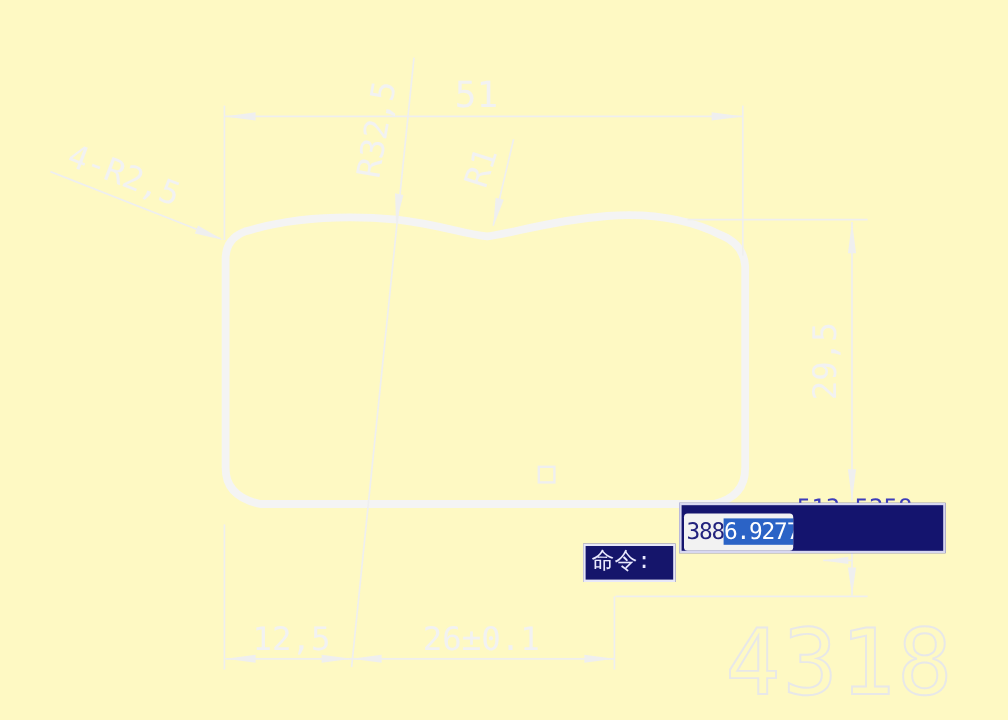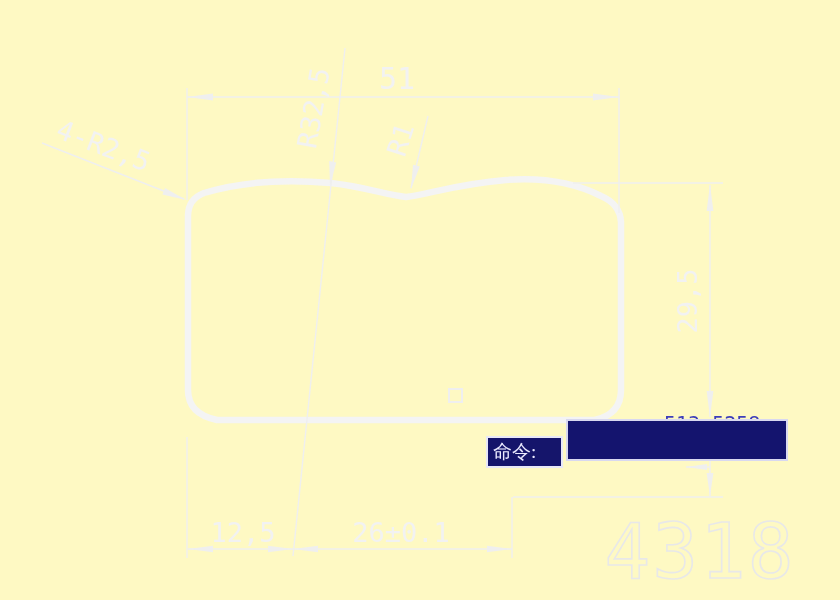--- a/index.html
+++ b/index.html
@@ -16,24 +16,24 @@
                  font-size:20px;letter-spacing:0px;}
   .dyn-box{position:absolute;left:566px;top:419px;width:222px;height:42px;z-index:2;
            background:#14146e;border:2px solid #d8d8f0;box-sizing:border-box;}
   .dyn-x-field{position:absolute;left:2px;top:7px;width:91px;height:31px;background:#f2f2f2;
                border-radius:3px;overflow:hidden;white-space:nowrap;
                font-size:19px;letter-spacing:-1px;line-height:31px;padding-left:2px;box-sizing:border-box;}
   .dyn-x-prefix{color:#23237d;}
   .dyn-x-selected{background:#2b63c6;color:#ffffff;}
   .dyn-y-value{position:absolute;left:132px;top:6px;color:#eef0ff;font-size:21px;
                letter-spacing:0px;line-height:28px;}
-  .cmd-box{position:absolute;left:486px;top:436px;width:77px;height:32px;z-index:2;
+  .cmd-box{position:absolute;left:486px;top:453px;width:77px;height:32px;z-index:2;
            background:#15156b;border:2px solid #e8e8f8;box-sizing:border-box;
            color:#eaeaff;font-size:19px;line-height:27px;padding-left:5px;
-           font-family:Liberation Serif, serif;}
+           font-family:Liberation Mono, monospace;}
 </style>
 </head>
 <body>
 
 <div id="stage">
 
   <svg id="cad-svg" width="840" height="600" viewBox="0 0 840 600">
 
     <path d="M 188 390 L 188 216
              Q 188 199 204 193
@@ -103,17 +103,18 @@
       <text class="dimtext" x="243" y="542" font-size="27" text-anchor="middle">12,5</text>
       <text class="dimtext" x="401" y="542" font-size="27" text-anchor="middle">26±0.1</text>
     </g>
 
     <text class="outline-num" x="700" y="578" font-size="76" text-anchor="middle">4318</text>
   </svg>
 
   <div class="clipped-coord">513.5258</div>
 
   <div class="dyn-box">
+    <div class="dyn-x-field"><span class="dyn-x-prefix">388</span><span class="dyn-x-selected">6.9277</span></div>
   </div>
 
   <div class="cmd-box">命令:</div>
 
 </div>
 
 </body></html>

